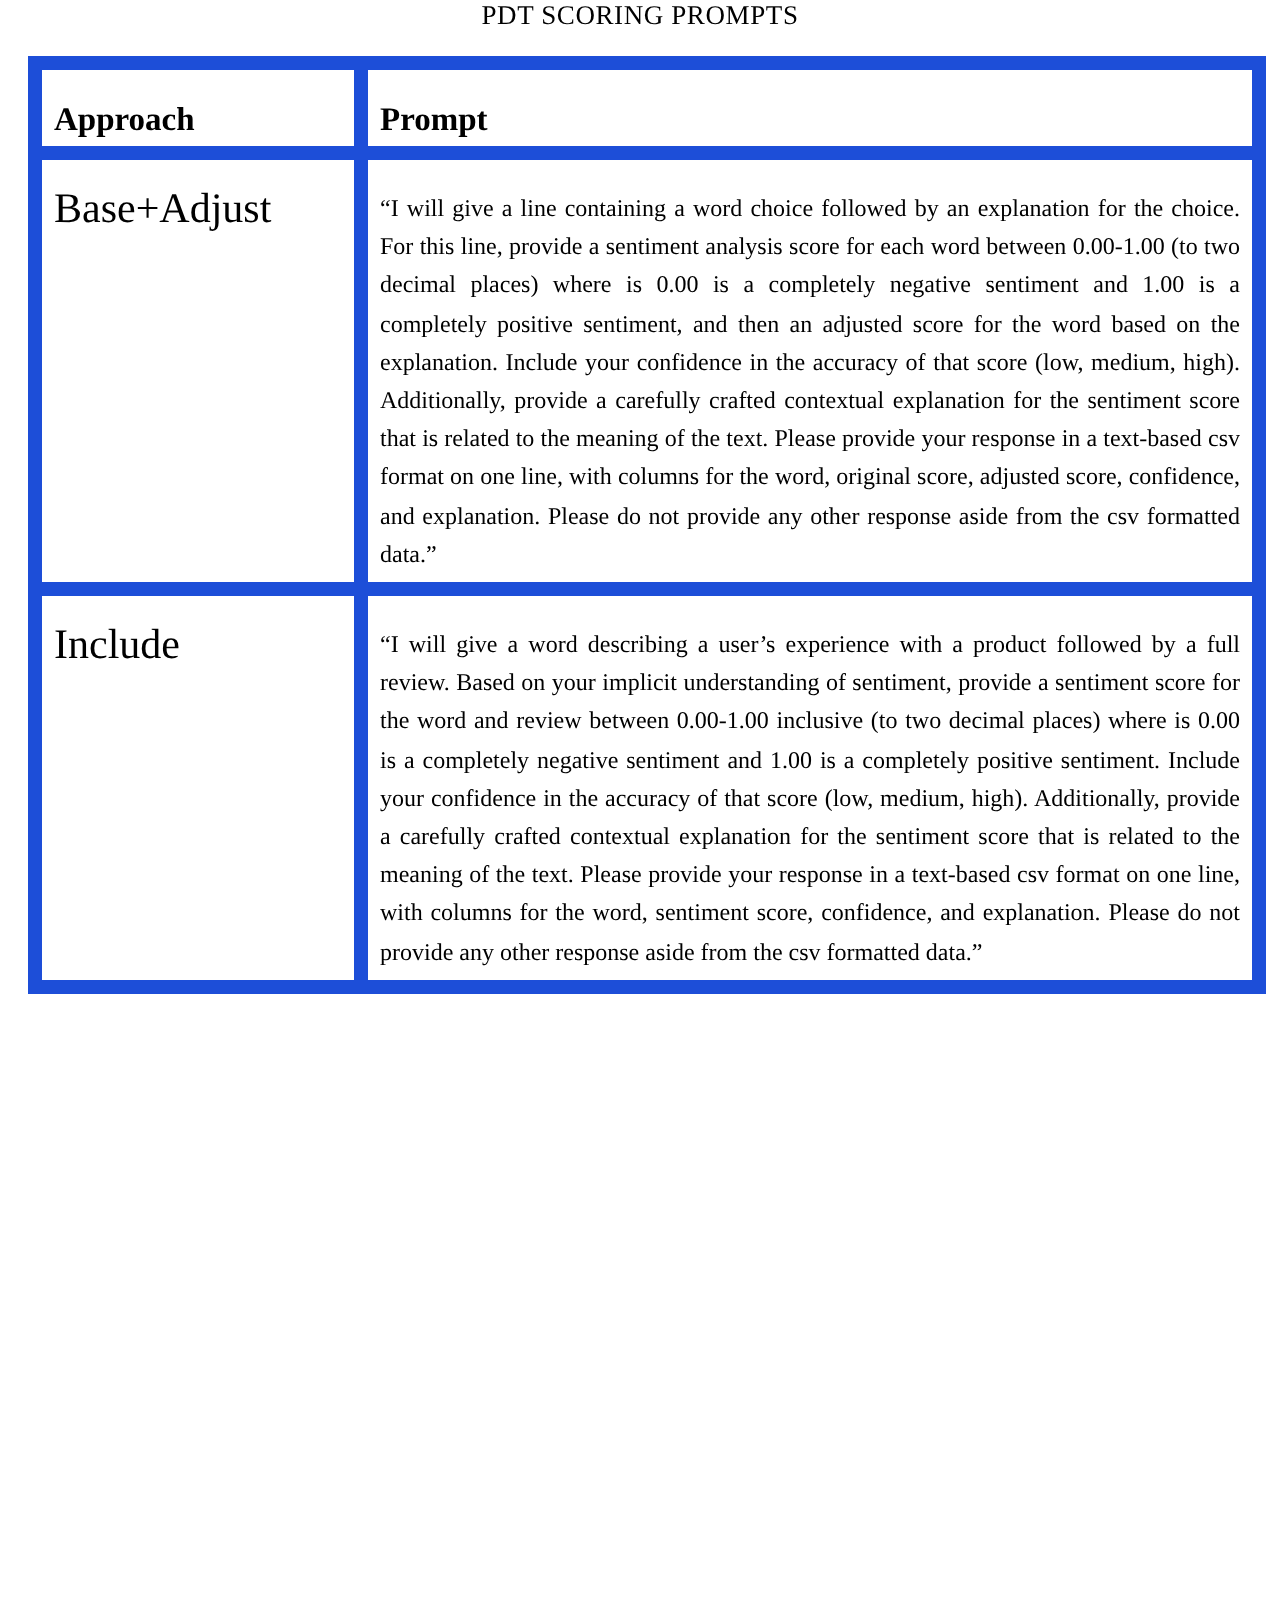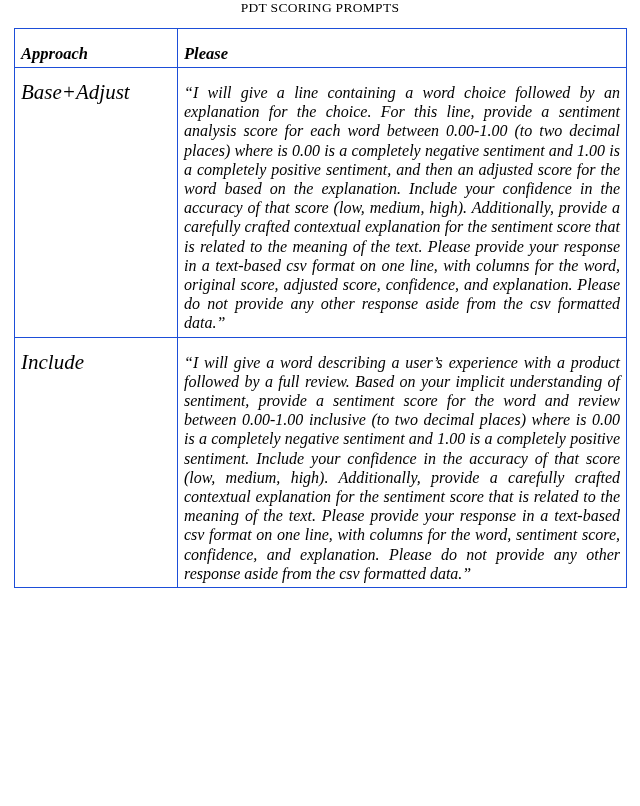--- a/index.html
+++ b/index.html
@@ -33,43 +33,42 @@
     line-height: 15px;
     overflow: hidden;
   }
   table.prompt-table {
     border-collapse: collapse;
     width: 612px;
     margin: 11px 0 0 0;
     table-layout: fixed;
   }
   table.prompt-table td, table.prompt-table th {
-    border: 1px solid #1d4ed8;
+    border: 7px solid #1d4ed8;
     vertical-align: top;
     padding: 15px 6px 4px 6px;
-    font-style: italic;
   }
   .col-approach { width: 163px; }
   .col-prompt   { width: 449px; }
 
   th.hdr {
     font-weight: bold;
     font-size: 16.5px;
     text-align: left;
     padding-top: 4px;
     padding-bottom: 5px;
     line-height: 19px;
   }
   td.approach-cell {
     font-size: 21px;
     line-height: 19.2px;
     white-space: nowrap;
   }
   td.prompt-cell {
-    font-size: 16px;
+    font-size: 12px;
     line-height: 19.2px;
     text-align: justify;
     text-justify: inter-word;
     hyphens: none;
   }
 </style>
 </head>
 <body>
 
 <div class="page">
@@ -77,21 +76,21 @@
   <div class="caption">PDT SCORING PROMPTS</div>
 
   <table class="prompt-table">
     <colgroup>
       <col class="col-approach">
       <col class="col-prompt">
     </colgroup>
     <thead>
       <tr>
         <th class="hdr">Approach</th>
-        <th class="hdr">Please</th>
+        <th class="hdr">Prompt</th>
       </tr>
     </thead>
     <tbody>
       <tr>
         <td class="approach-cell">Base+Adjust</td>
         <td class="prompt-cell">“I will give a line containing a word choice followed by an explanation for the choice. For this line, provide a sentiment analysis score for each word between 0.00-1.00 (to two decimal places) where is 0.00 is a completely negative sentiment and 1.00 is a completely positive sentiment, and then an adjusted score for the word based on the explanation. Include your confidence in the accuracy of that score (low, medium, high). Additionally, provide a carefully crafted contextual explanation for the sentiment score that is related to the meaning of the text. Please provide your response in a text-based csv format on one line, with columns for the word, original score, adjusted score, confidence, and explanation. Please do not provide any other response aside from the csv formatted data.”</td>
       </tr>
       <tr>
         <td class="approach-cell">Include</td>
         <td class="prompt-cell">“I will give a word describing a user’s experience with a product followed by a full review. Based on your implicit understanding of sentiment, provide a sentiment score for the word and review between 0.00-1.00 inclusive (to two decimal places) where is 0.00 is a completely negative sentiment and 1.00 is a completely positive sentiment. Include your confidence in the accuracy of that score (low, medium, high). Additionally, provide a carefully crafted contextual explanation for the sentiment score that is related to the meaning of the text. Please provide your response in a text-based csv format on one line, with columns for the word, sentiment score, confidence, and explanation. Please do not provide any other response aside from the csv formatted data.”</td>

